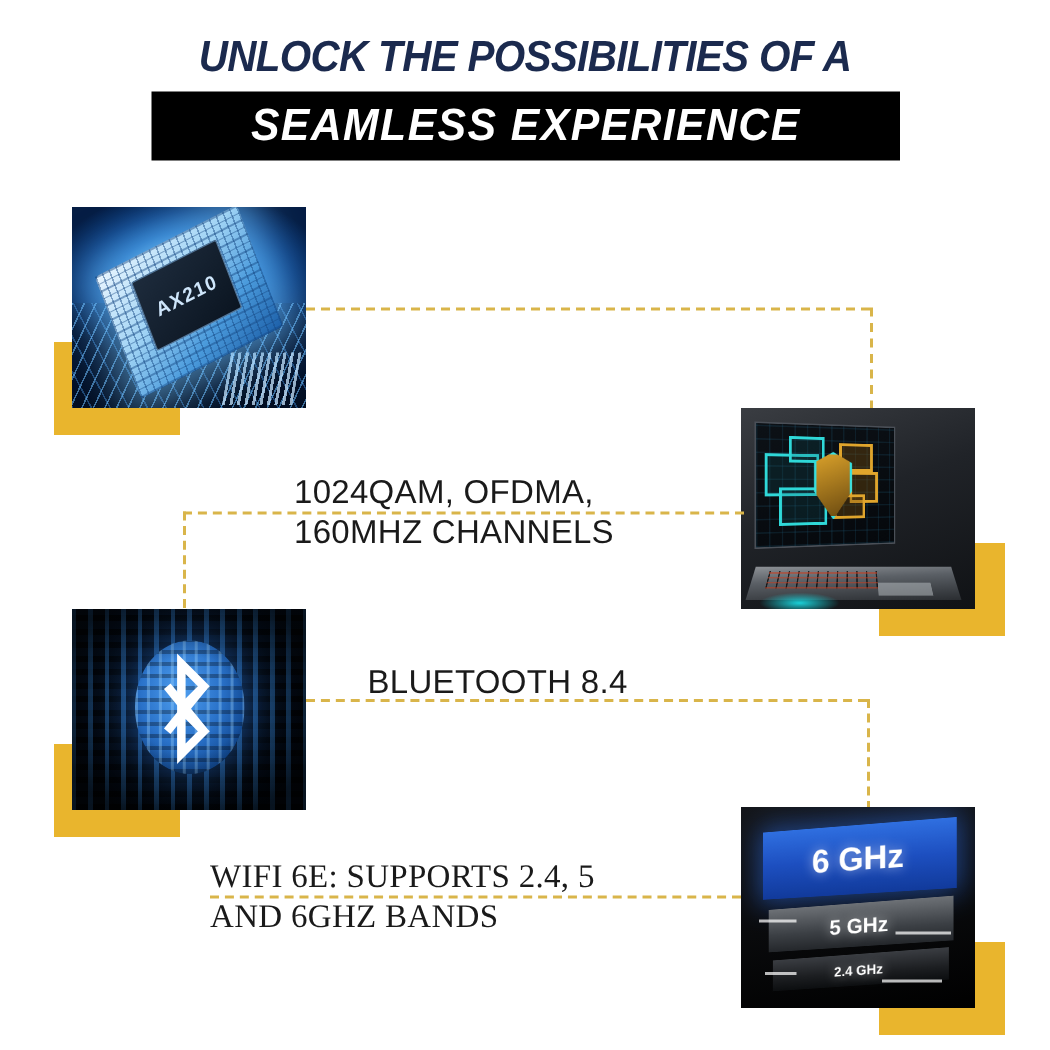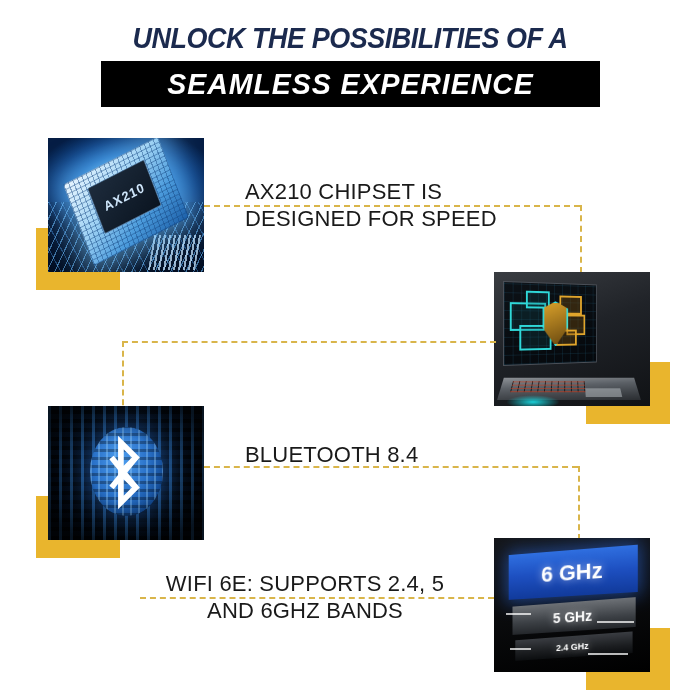--- a/index.html
+++ b/index.html
@@ -220,22 +220,20 @@
         <div class="chip-die">
             <span>AX210</span>
           </div>
       </div>
     </div>
   </div>
 
   <div class="dash-h" style="left:204px;top:205px;width:376px;"></div>
   <div class="dash-v" style="left:580px;top:205px;height:68px;"></div>
 
-  <div class="cap" style="left:245px;top:178px;">AX210 CHIPSET IS
-DESIGNED FOR SPEED</div>
 
   <div class="tile" style="left:494px;top:272px;width:176px;height:152px;">
     <div class="accent" style="left:92px;top:90px;width:84px;height:62px;"></div>
     <div class="photo" style="left:0px;top:0px;width:156px;height:134px;">
       <div class="lap-bg"></div>
       <div class="lap-screen">
         <div class="lap-circuit"></div>
         <div class="cyanbox" style="left:6%;top:24%;width:34%;height:30%;"></div>
         <div class="cyanbox" style="left:16%;top:52%;width:30%;height:26%;"></div>
         <div class="cyanbox" style="left:22%;top:10%;width:22%;height:16%;"></div>
@@ -248,20 +246,22 @@
         <div class="lap-keys"></div>
         <div class="lap-pad"></div>
       </div>
       <div class="lap-glow"></div>
     </div>
   </div>
 
   <div class="dash-h" style="left:122px;top:341px;width:374px;"></div>
   <div class="dash-v" style="left:122px;top:341px;height:74px;"></div>
 
+  <div class="cap" style="left:196px;top:314px;">1024QAM, OFDMA,
+160MHZ CHANNELS</div>
 
   <div class="tile" style="left:36px;top:406px;width:176px;height:152px;">
     <div class="accent" style="left:0px;top:90px;width:84px;height:62px;"></div>
     <div class="photo" style="left:12px;top:0px;width:156px;height:134px;">
       <div class="bt-bg"></div>
       <div class="bt-rain"></div>
       <div class="bt-orb">
           <div class="bt-orb-code"></div>
         </div>
       <div class="bt-vignette"></div>
@@ -296,16 +296,16 @@
       </div>
       <div class="streak" style="left:8%;top:56%;width:16%;"></div>
       <div class="streak" style="left:66%;top:62%;width:24%;"></div>
       <div class="streak" style="left:10%;top:82%;width:14%;"></div>
       <div class="streak" style="left:60%;top:86%;width:26%;"></div>
     </div>
   </div>
 
   <div class="dash-h" style="left:140px;top:597px;width:354px;"></div>
 
-  <div class="cap" style="left:140px;top:570px;text-align:center;width:330px;">WIFI 6E: SUPPORTS 2.4, 5
+  <div class="cap" style="left:140px;top:570px;width:330px;font-family:Liberation Serif, serif;">WIFI 6E: SUPPORTS 2.4, 5
 AND 6GHZ BANDS</div>
 
 </div>
 
 </body></html>

